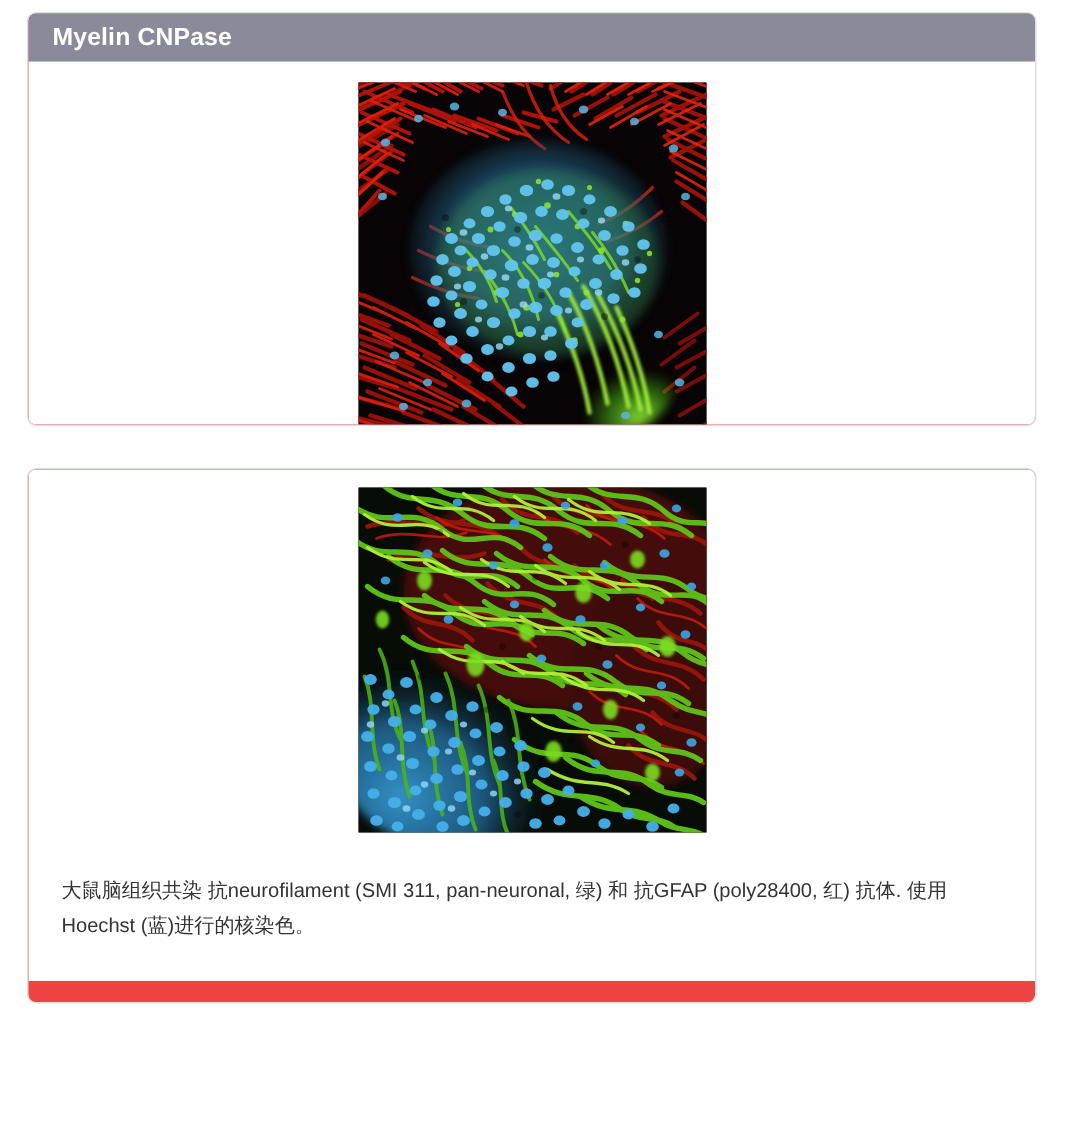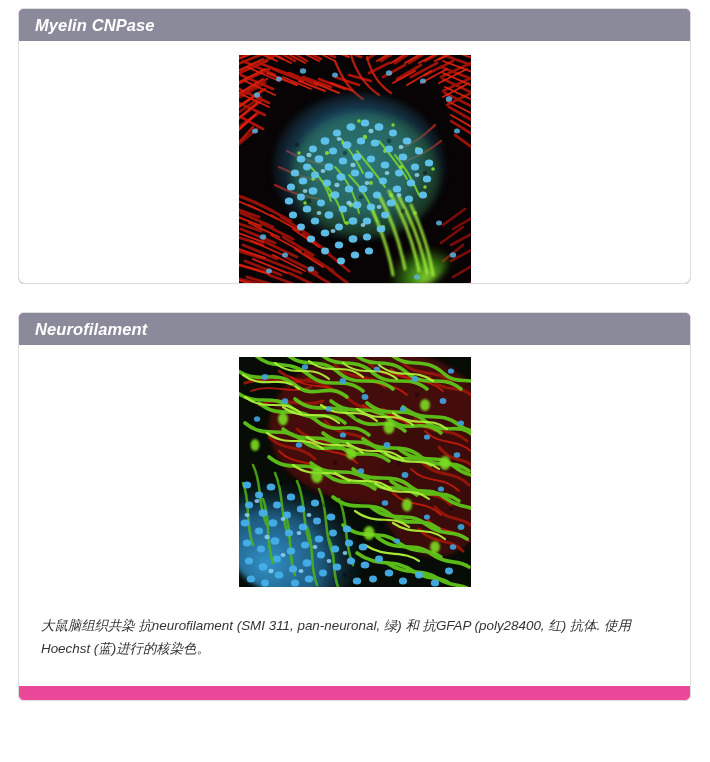--- a/index.html
+++ b/index.html
@@ -16,26 +16,25 @@
 
   .page {
     position: relative;
     width: 710px;
     height: 762px;
     box-sizing: border-box;
     padding: 8px 19px 0 18px;
   }
 
   .panel {
-    background: #ec4899;
+    background: #ef4444;
     border: 1px solid #dddddd;
     border-radius: 6px;
     box-sizing: border-box;
     overflow: hidden;
-    font-style: italic;
   }
   .panel + .panel {
     margin-top: 28px;
   }
 
   .panel-header {
     background: #8a8a9a;
     height: 32px;
     display: flex;
     align-items: center;
@@ -484,23 +483,20 @@
                   <circle cx="110" cy="212" r="2.2"></circle>
               </g>
             </g>
           </svg>
         </div>
       </div>
     </div>
   </section>
 
   <section class="panel panel-2">
-    <div class="panel-header">
-      <span class="panel-title">Neurofilament</span>
-    </div>
     <div class="panel-body">
       <div class="figure-wrap">
         <div class="micrograph" aria-label="Rat brain tissue co-stain micrograph: green neurofilament fibers across the upper and right field with a blue nuclei-dense region at lower left">
           <svg viewBox="0 0 232 230" preserveAspectRatio="none" role="img">
             <defs>
               <radialGradient id="m2blue" cx="28%" cy="74%" r="62%">
                 <stop offset="0%" stop-color="#3aa8e6" stop-opacity="0.95"></stop>
                 <stop offset="55%" stop-color="#2b86c4" stop-opacity="0.7"></stop>
                 <stop offset="100%" stop-color="#0d2533" stop-opacity="0"></stop>
               </radialGradient>

